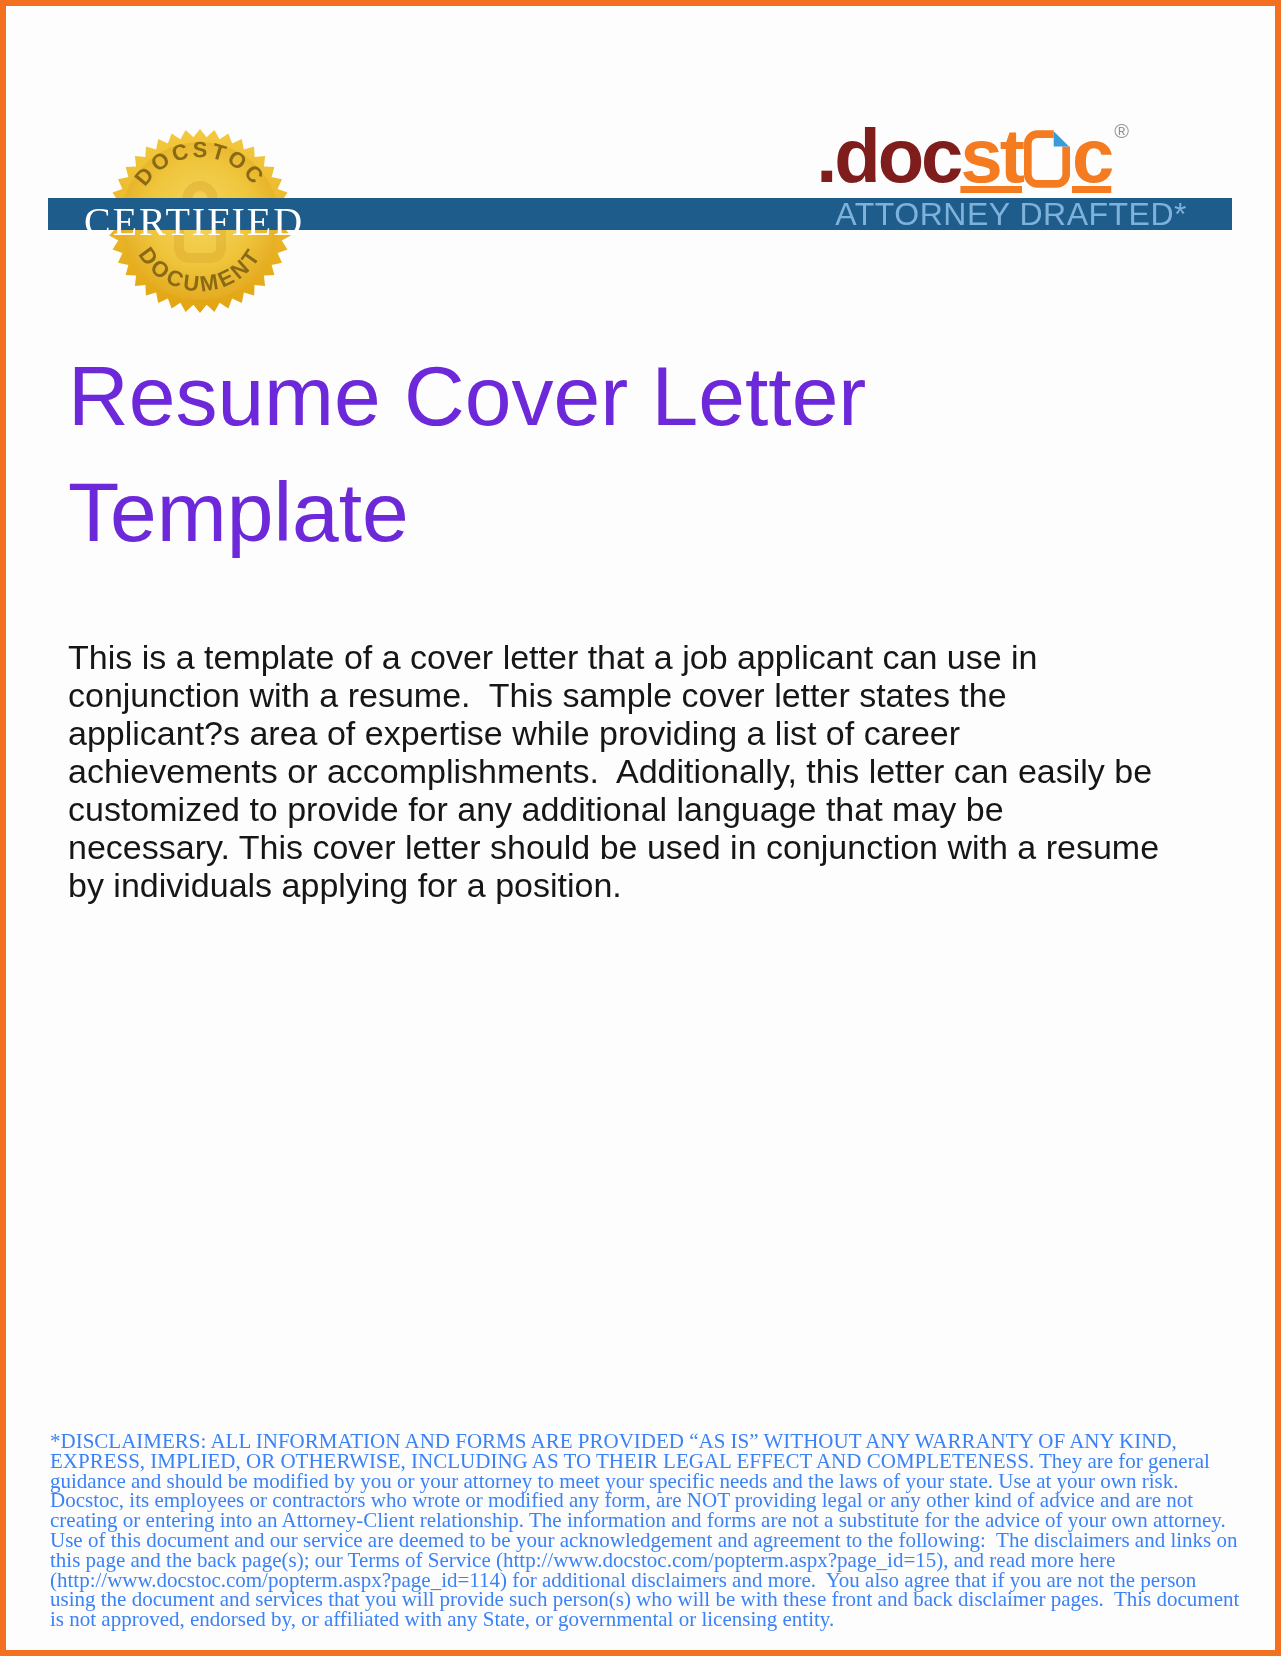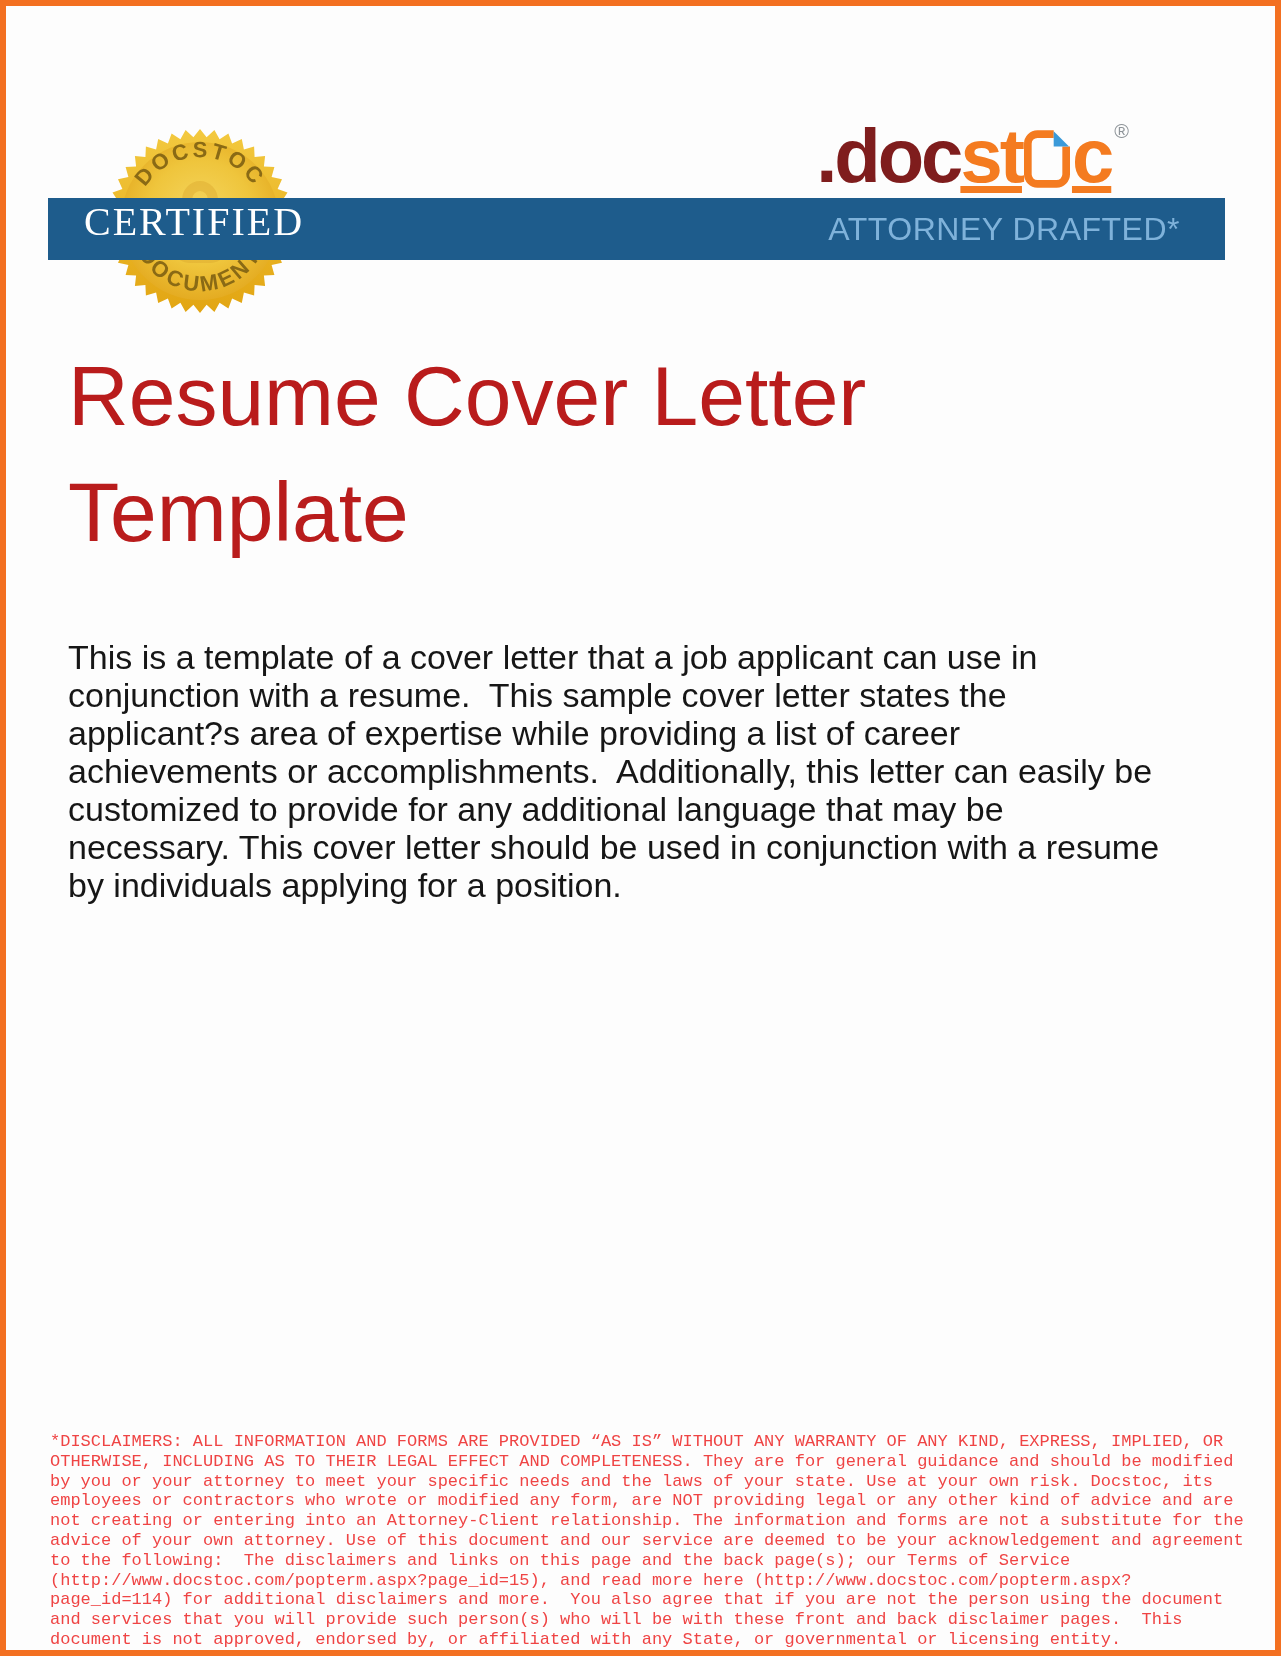--- a/index.html
+++ b/index.html
@@ -7,22 +7,22 @@
     position:relative;
     width:1281px;height:1656px;
     box-sizing:border-box;
     background:#FDFDFD;
     border:6px solid #F37021;
     overflow:hidden;
     font-family:"Liberation Sans","DejaVu Sans",sans-serif;
   }
   
   .banner{
-    position:absolute;left:42px;top:192px;width:1177px;height:62px;
-    background:#1E5C8C;z-index:2;
+    position:absolute;left:42px;top:192px;width:1177px;height:32px;
+    background:#1E5C8C;z-index:2;padding-left:7px;
   }
   .banner .certified{
     position:absolute;left:36px;top:0;height:47px;line-height:47px;
     font-family:"Liberation Serif","DejaVu Serif",serif;
     font-size:40px;letter-spacing:2px;color:#ffffff;font-weight:400;
   }
   .banner .attorney{
     position:absolute;right:45px;top:50%;transform:translateY(-50%);
     font-size:32px;font-weight:normal;letter-spacing:.5px;color:#7FB2DA;
   }
@@ -34,33 +34,33 @@
     white-space:nowrap;
   }
   .logo .gray{color:#7f1d1d;}
   .logo .orange{color:#F47B20;text-decoration:underline;}
   .logo .doc-icon{display:inline-block;vertical-align:-6px;margin:0 2px;}
   .logo .reg{color:#8E9499;font-size:20px;font-weight:normal;letter-spacing:0;
     vertical-align:44px;margin-left:3px;}
   
   .title{
     position:absolute;left:62px;top:332px;width:980px;
-    font-size:84px;line-height:116px;color:#b91c1c;font-weight:400;
+    font-size:84px;line-height:116px;color:#6d28d9;font-weight:400;
     white-space:pre-line;letter-spacing:0;
   }
   .description{
     position:absolute;left:62px;top:632px;width:1095px;
     font-size:34px;line-height:38px;color:#161616;
     white-space:pre-wrap;
   }
   
   .footer{
     position:absolute;left:44px;top:1426px;width:1196px;
-    font-family:Liberation Mono, monospace;
-    font-size:17px;line-height:19.8px;color:#ef4444;
+    font-family:Liberation Serif, serif;
+    font-size:21px;line-height:19.8px;color:#3b82f6;
   }
   .footer .disclaimer{white-space:pre-wrap;}
 </style>
 </head>
 <body>
 
 <div class="page">
 
   <svg class="seal" viewBox="0 0 186 186">
     <defs>

